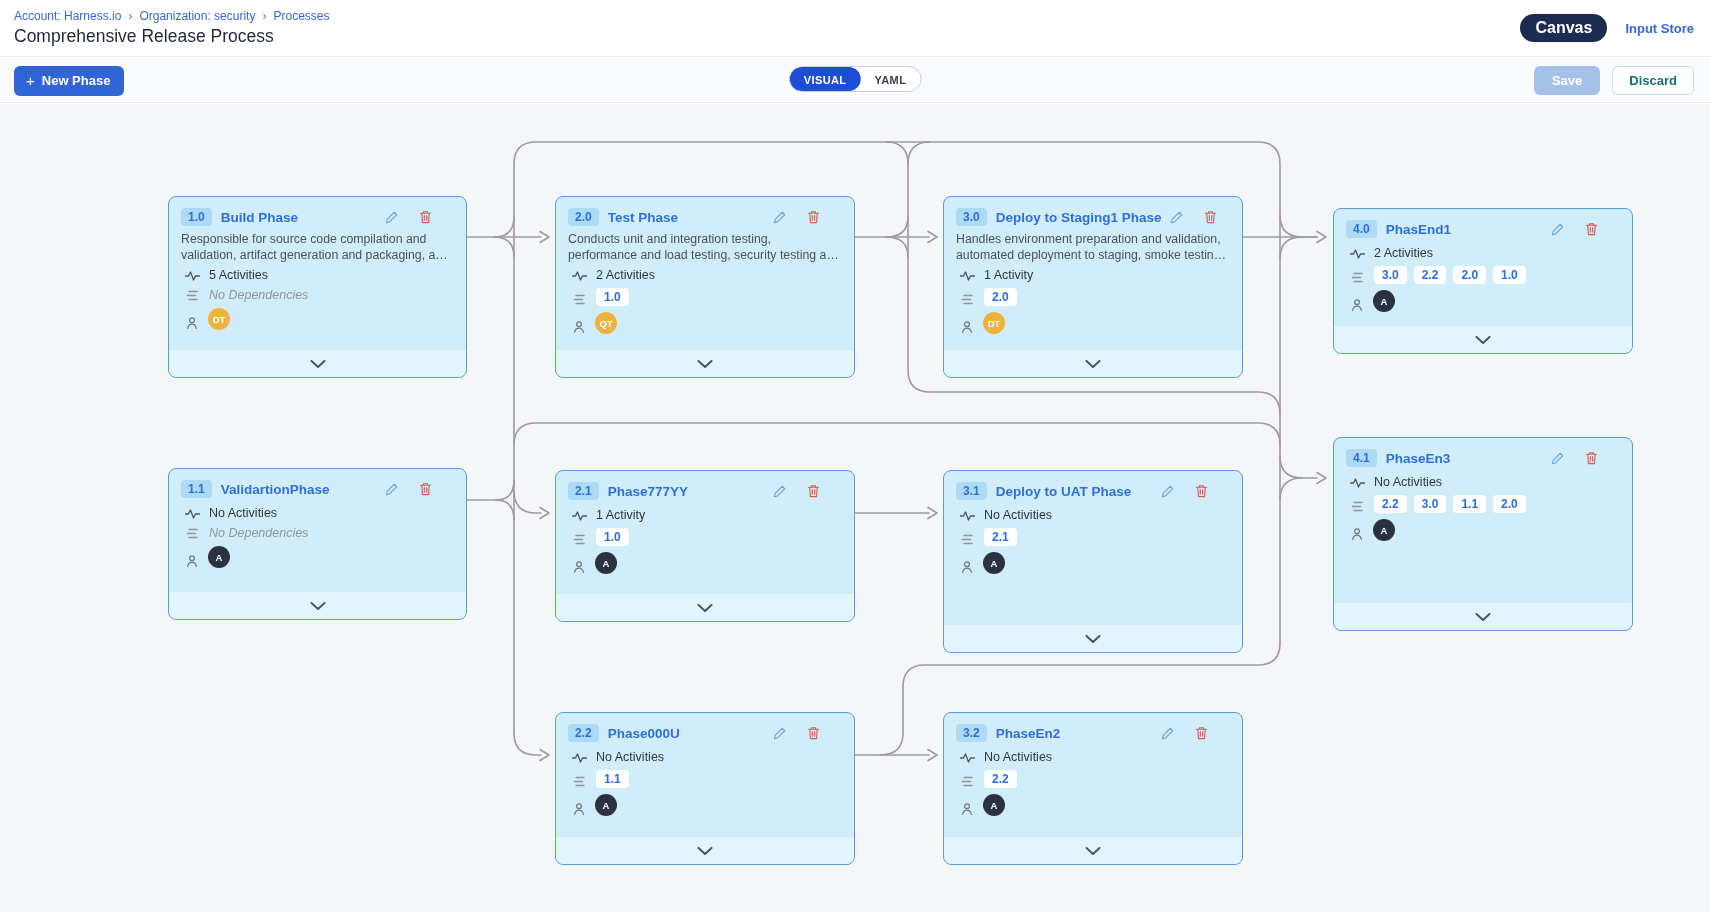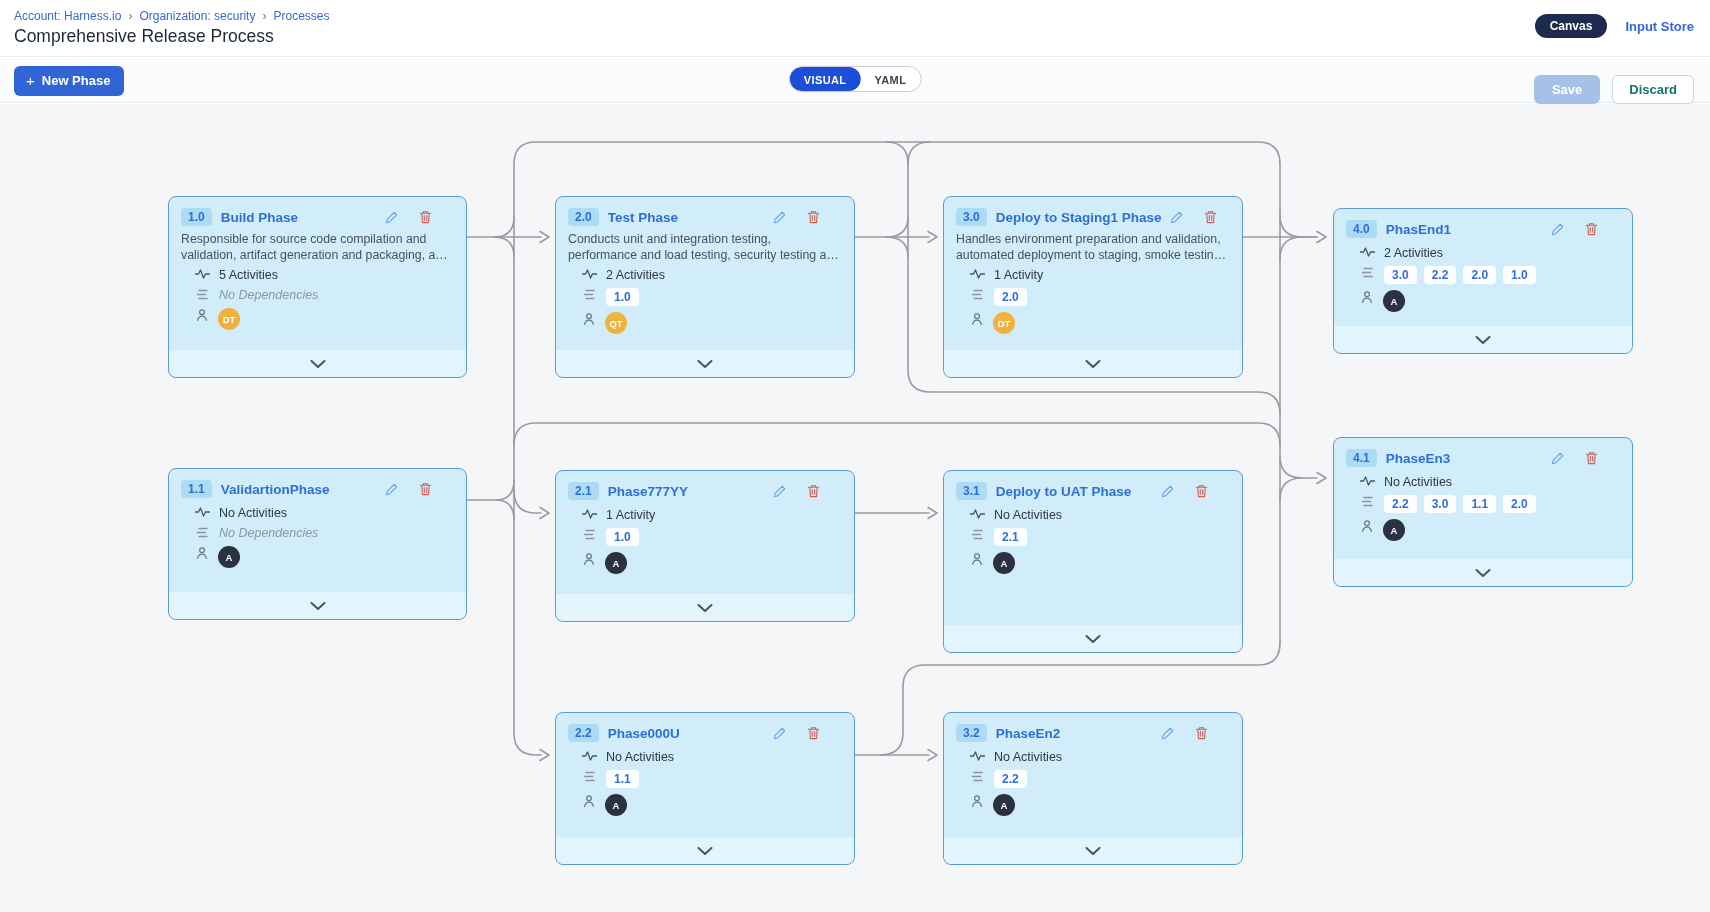--- a/index.html
+++ b/index.html
@@ -7,47 +7,47 @@
   body{font-family:"Liberation Sans", sans-serif;}
   #app{position:relative;width:1710px;height:912px;overflow:hidden;background:#fff;}
 
   
   .header{position:absolute;left:0;top:0;width:1710px;height:57px;background:#fff;border-bottom:1px solid #eceef0;}
   .breadcrumb{position:absolute;left:14px;top:9px;font-size:12px;color:#3668d2;display:flex;gap:7px;align-items:center;}
   .breadcrumb a{color:#3668d2;text-decoration:none;cursor:pointer;}
   .crumb-sep{color:#697380;font-size:12px;}
   .page-title{position:absolute;left:14px;top:26px;font-size:17.5px;font-weight:400;color:#1e2936;}
   .header-right{position:absolute;right:16px;top:14px;display:flex;align-items:center;gap:18px;}
-  .canvas-pill{background:#1d2b50;color:#fff;font-size:12px;font-weight:700;padding:5px 15px;border-radius:999px;cursor:pointer;}
+  .canvas-pill{background:#1d2b50;color:#fff;font-size:16px;font-weight:700;padding:5px 15px;border-radius:999px;cursor:pointer;}
   .input-store{color:#3366d6;font-size:13px;font-weight:600;cursor:pointer;}
 
   
   .toolbar{position:absolute;left:0;top:58px;width:1710px;height:45px;background:#fafbfc;border-bottom:1px solid #e7e9ec;}
   .btn-new-phase{position:absolute;left:14px;top:8px;background:#3165d6;color:#fff;border:none;border-radius:6px;padding:7px 14px 8px 12px;font-size:13px;font-weight:700;font-family:inherit;cursor:pointer;display:flex;align-items:center;gap:7px;}
   .btn-new-phase .plus{font-size:15px;font-weight:400;line-height:10px;}
   .segmented{position:absolute;left:50%;transform:translateX(-50%);top:8px;display:flex;background:#fff;border:1px solid #c9ced6;border-radius:999px;overflow:hidden;height:26px;}
   .seg{font-size:11px;font-weight:700;letter-spacing:.4px;padding:6px 14px;cursor:pointer;color:#3a4150;line-height:14px;}
   .seg.active{background:#1d4ed8;color:#fff;border-radius:999px;}
-  .toolbar-right{position:absolute;right:16px;top:17px;display:flex;gap:12px;}
+  .toolbar-right{position:absolute;right:16px;top:8px;display:flex;gap:12px;}
   .btn-save{background:#a6c1e8;color:#fff;border:none;border-radius:6px;padding:7px 18px;font-size:13px;font-weight:700;font-family:inherit;cursor:default;}
   .btn-discard{background:#fff;color:#0f766e;border:1px solid #c6d6ef;border-radius:6px;padding:6px 16px;font-size:13px;font-weight:700;font-family:inherit;cursor:pointer;}
 
   
   .canvas{position:absolute;left:0;top:104px;width:1710px;height:808px;background:#f5f6f8;}
   #wires{position:absolute;left:0;top:0;z-index:1;pointer-events:none;}
 
   
   .phase-card{position:absolute;z-index:2;background:#d2edfa;border:1px solid #5a9ad6;border-radius:8px;display:flex;flex-direction:column;overflow:hidden;}
   .card-head{display:flex;align-items:center;gap:9px;padding:11px 16px 5px 12px;}
   .num-badge{background:#aedbf4;color:#2e6fd6;font-size:12px;font-weight:700;padding:2px 7px;border-radius:4px;}
   .card-title{color:#2e6fd6;font-size:13.5px;font-weight:600;white-space:nowrap;}
   .head-actions{margin-left:auto;display:flex;align-items:center;gap:20px;padding-right:18px;}
   .head-actions svg{cursor:pointer;display:block;}
   .card-desc{padding:1px 12px 2px 12px;font-size:12.3px;line-height:1.28;color:#47515f;display:-webkit-box;-webkit-line-clamp:2;-webkit-box-orient:vertical;overflow:hidden;}
-  .meta-row{display:flex;align-items:flex-start;gap:9px;padding:3px 26px;font-size:12.5px;font-weight:500;color:#2d3642;}
+  .meta-row{display:flex;align-items:flex-end;gap:9px;padding:3px 16px;font-size:12.5px;font-weight:500;color:#2d3642;}
   .meta-row svg{flex:none;}
   .no-deps{font-style:italic;color:#8d97a3;font-weight:400;}
   .dep-chips{display:flex;gap:7px;}
   .dep-chip{background:#fdfeff;color:#2e6fd6;font-size:12px;font-weight:700;padding:2px 8px;border-radius:4px;}
   .avatar{width:22px;height:22px;border-radius:50%;display:flex;align-items:center;justify-content:center;color:#fff;font-size:9.5px;font-weight:700;}
   .avatar.yellow{background:#f0b23e;}
   .avatar.dark{background:#2b3140;}
   .card-footer{margin-top:auto;height:27px;background:#e2f4fc;display:flex;align-items:center;justify-content:center;cursor:pointer;border-bottom-left-radius:7px;border-bottom-right-radius:7px;}
 </style>
 </head>
@@ -400,21 +400,21 @@
             <path d="M2.6 12.4c.6-3 2.4-4.3 4.4-4.3s3.8 1.3 4.4 4.3" fill="none" stroke="#6b7682" stroke-width="1.2" stroke-linecap="round"></path>
           </svg>
       <span class="avatar dark">A</span>
     </div>
     <div class="card-footer">
       <svg width="16" height="8" viewBox="0 0 16 8">
             <path d="M1.5 1l6.5 6 6.5-6" fill="none" stroke="#4b5563" stroke-width="2" stroke-linecap="round" stroke-linejoin="round"></path>
           </svg>
     </div>
   </div>
-      <div class="phase-card" style="left: 1333px; top: 437px; width: 300px; height: 150px;">
+      <div class="phase-card" style="left: 1333px; top: 437px; width: 300px; height: 194px;">
     <div class="card-head">
       <span class="num-badge">4.1</span>
       <span class="card-title">PhaseEn3</span>
       <span class="head-actions">
         <svg width="14" height="14" viewBox="0 0 16 16">
               <path d="M10.6 2.6l2.8 2.8L5.2 13.6l-3.6.9.8-3.7z" fill="none" stroke="#6aa6e2" stroke-width="1.3" stroke-linejoin="round"></path>
             </svg>
         <svg width="13" height="14" viewBox="0 0 14 15">
               <path d="M1.5 3.5h11M4.8 3.5V1.8h4.4v1.7M3 3.5l.7 10h6.6l.7-10M5.7 6v5M8.3 6v5" fill="none" stroke="#cc5f52" stroke-width="1.2" stroke-linecap="round" stroke-linejoin="round"></path>
             </svg>

